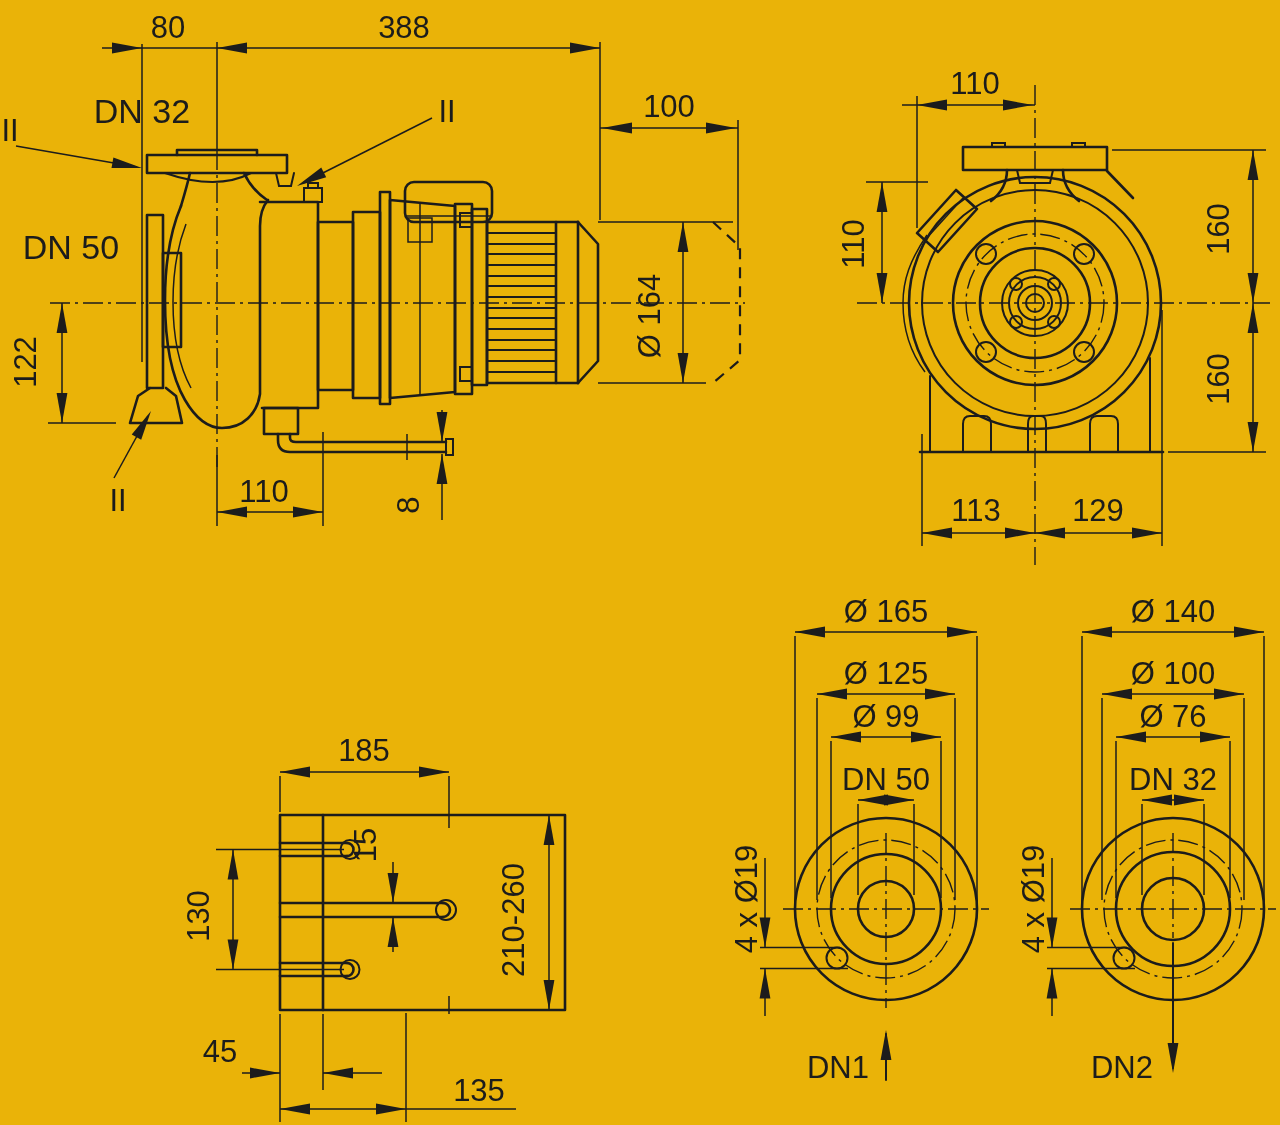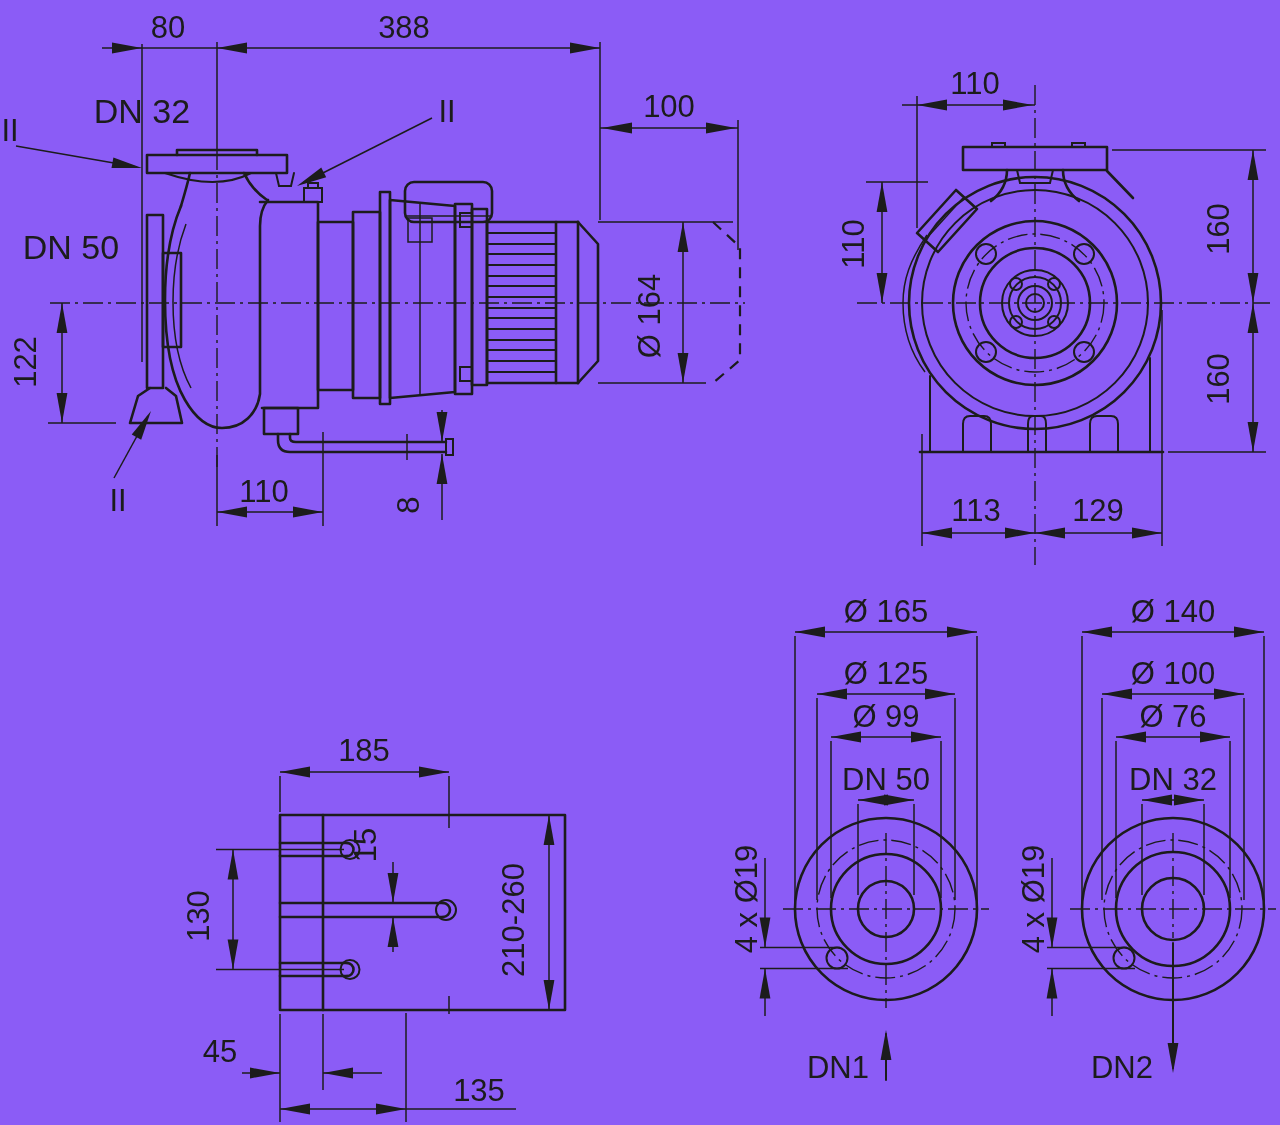--- a/index.html
+++ b/index.html
@@ -1,16 +1,16 @@
 <!DOCTYPE html>
 <html><head>
 <meta charset="utf-8">
 <style>
   html,body{margin:0;padding:0;background:#ffffff;}
-  #stage{position:relative;width:1280px;height:1125px;background:#8b5cf6;overflow:hidden;
+  #stage{position:relative;width:1280px;height:1125px;background:#eab308;overflow:hidden;
          font-family:"Liberation Sans", sans-serif;}
   svg{display:block;}
   .ln{fill:none;stroke:#1c1c1c;stroke-width:2.6;stroke-linecap:round;stroke-linejoin:round;}
   .md{fill:none;stroke:#1c1c1c;stroke-width:2.0;stroke-linecap:round;}
   .tn{fill:none;stroke:#1c1c1c;stroke-width:1.5;stroke-linecap:butt;}
   .cl{fill:none;stroke:#1c1c1c;stroke-width:1.4;stroke-dasharray:20 5 3 5;}
   .dsh{fill:none;stroke:#1c1c1c;stroke-width:2.2;stroke-dasharray:11 8;}
   .ah{fill:#1c1c1c;stroke:none;}
   text{fill:#1c1c1c;font-family:"Liberation Sans", sans-serif;font-size:31px;}
   text.big{font-size:34px;}

